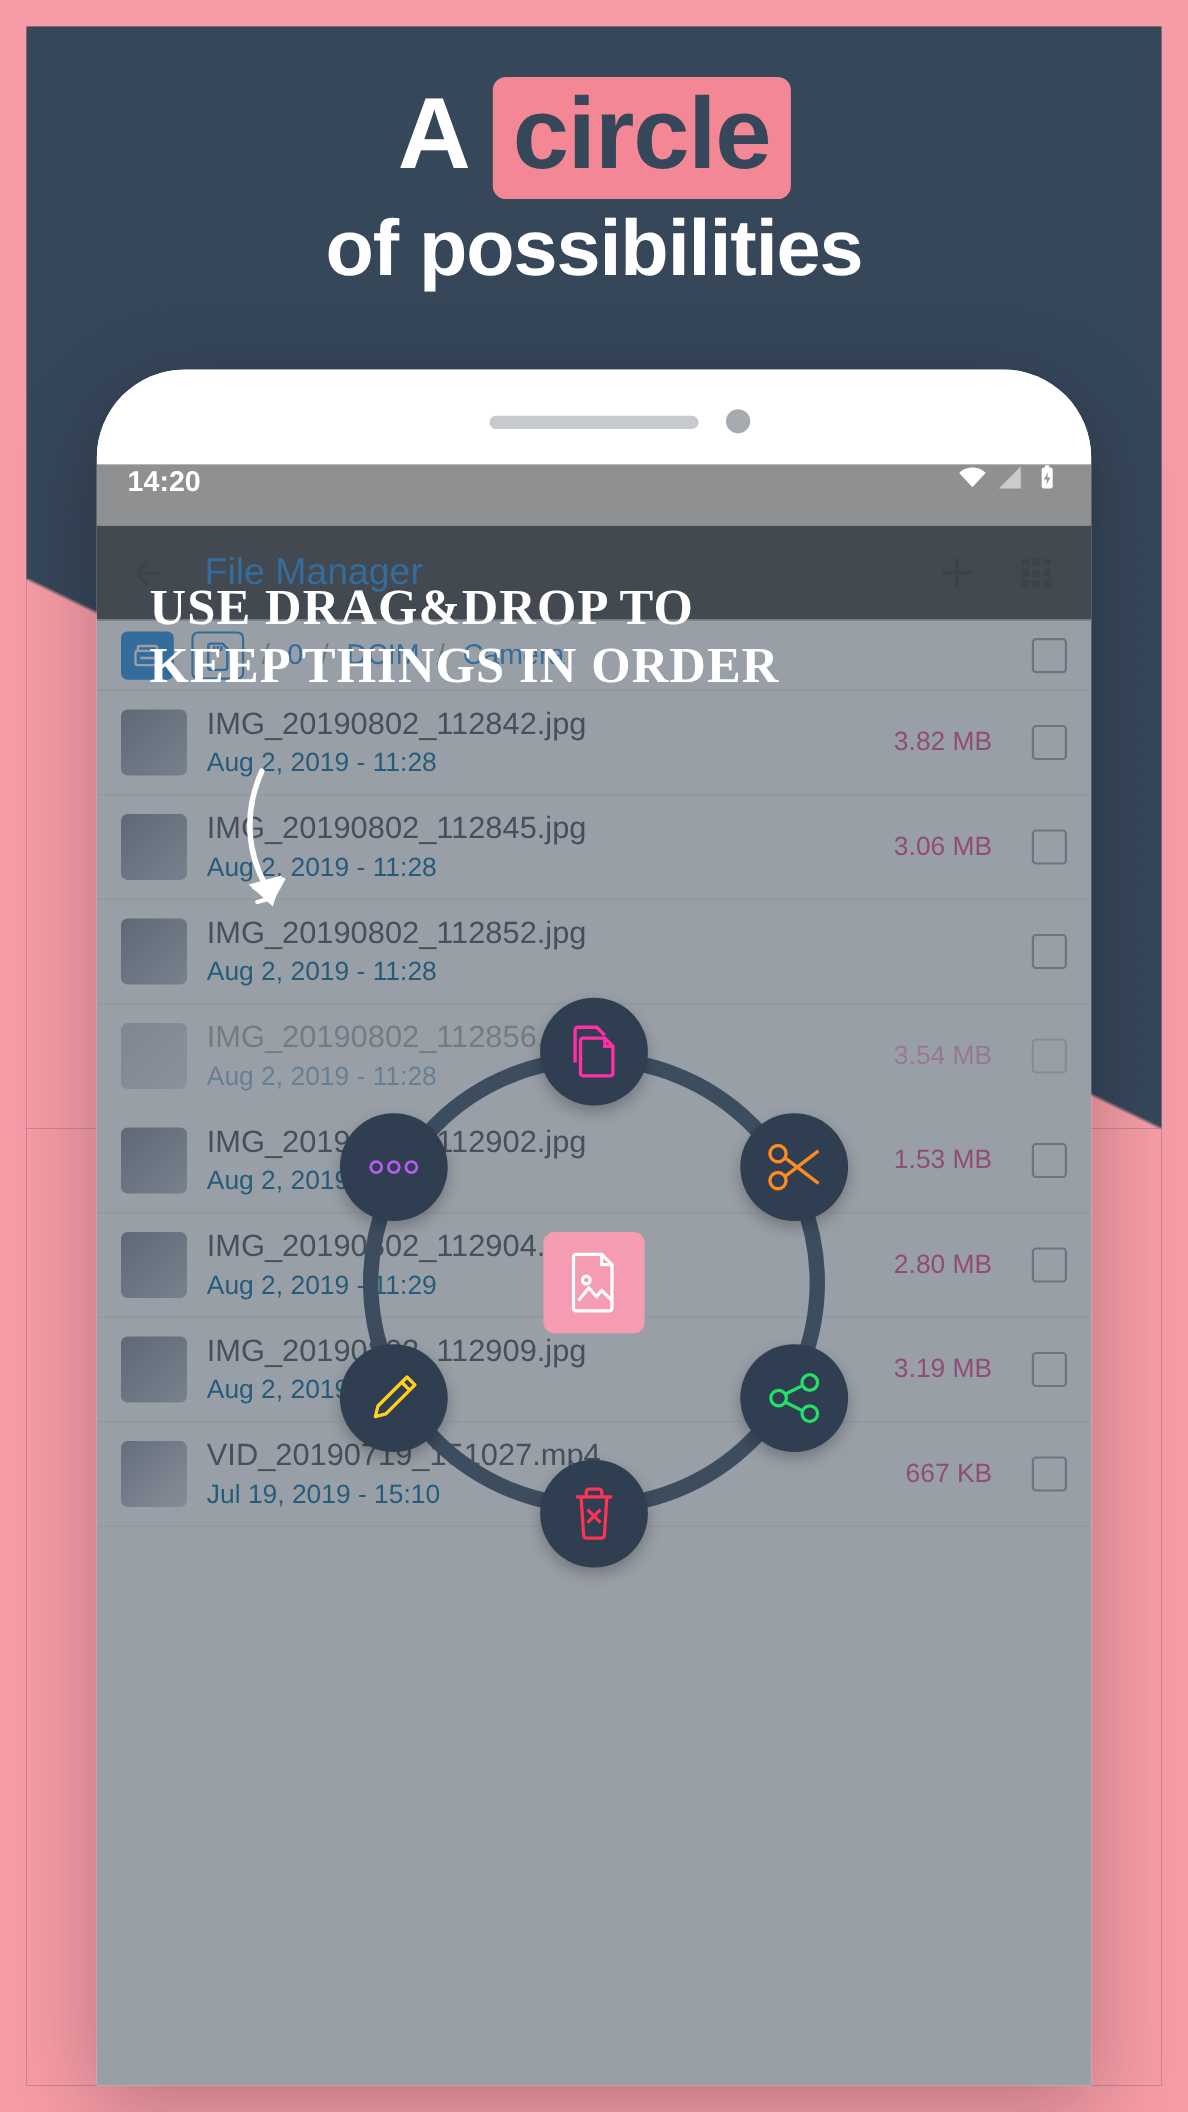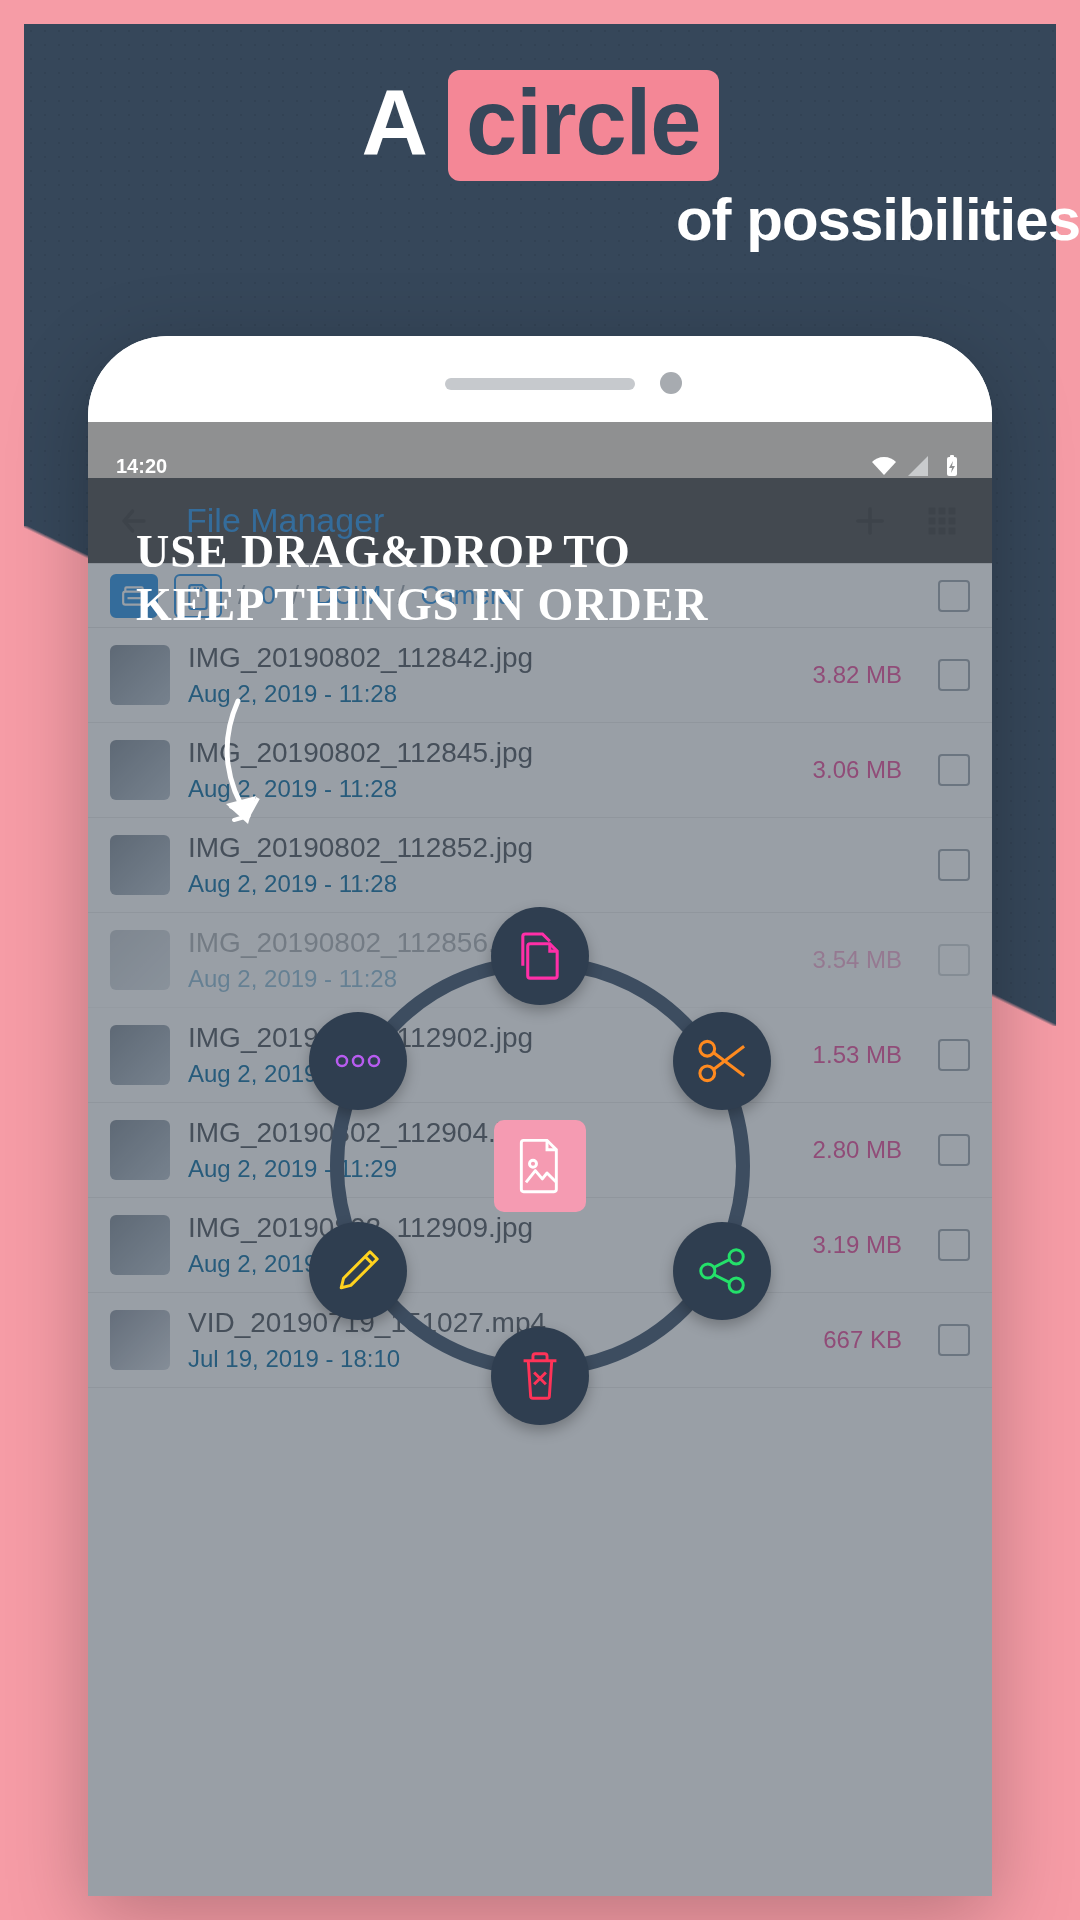--- a/index.html
+++ b/index.html
@@ -6,31 +6,31 @@
 body { width:1080px; height:1920px; overflow:hidden; font-family:-apple-system,Helvetica,Arial,sans-serif; position:relative; }
 
 
 .promo-outer { width:1080px; height:1920px; background:#f69ca6; padding:12px; position:relative; }
 .promo-bg { position:absolute; inset:24px; background:#36475a; background-image:radial-gradient(rgba(0,0,0,.07) 1px, transparent 1px); background-size:14px 14px; }
 .promo-pink-lower { position:absolute; left:24px; right:24px; bottom:24px; height:870px; background:#f69ca6; }
 .promo-pink-diag { position:absolute; left:24px; right:24px; bottom:894px; height:500px; background:linear-gradient(to top right, #f69ca6 0%, #f69ca6 49.8%, transparent 50.2%); }
 
 .headline { position:absolute; left:0; right:0; top:70px; text-align:center; color:#fff; font-weight:800; }
 .headline .line1 { font-size:92px; letter-spacing:-1px; }
-.headline .line2 { font-size:60px; letter-spacing:-1px; margin-top:4px;text-align:right; }
+.headline .line2 { font-size:72px; letter-spacing:-1px; margin-top:4px; }
 .hl-pill { display:inline-block; background:#f48796; color:#36475a; padding:0 18px 6px; border-radius:12px; }
 
 
 .phone { position:absolute; left:88px; top:336px; width:904px; height:1560px; background:#fff; border-radius:80px 80px 0 0; box-shadow:0 20px 80px rgba(0,0,0,.25); overflow:hidden; }
 .phone-bezel-top { height:86px; background:#fff; position:relative; }
 .speaker { position:absolute; left:50%; top:42px; transform:translateX(-50%); width:190px; height:12px; background:#c6c9cd; border-radius:6px; }
 .cam { position:absolute; left:calc(50% + 120px); top:36px; width:22px; height:22px; background:#a7abb0; border-radius:50%; }
 
 
-.statusbar { height:56px; background:#8f9091; color:#fff; display:flex; align-items:flex-end; justify-content:space-between; padding:0 28px; font-size:20px; font-weight:600; }
+.statusbar { height:56px; background:#8f9091; color:#fff; display:flex; align-items:flex-start; justify-content:space-between; padding:0 28px; font-size:26px; font-weight:600; }
 .statusbar .right { display:flex; gap:10px; align-items:center; }
 .sbi { width:24px; height:24px; display:inline-block; }
 
 
 .apptoolbar { height:86px; background:#404040; display:flex; align-items:center; padding:0 22px; border-bottom:1px solid #e0e0e0; }
 .tb-back { width:48px; height:48px; display:flex; align-items:center; justify-content:center; color:#333; }
 .tb-title { font-size:34px; color:#1f8fe6; margin-left:28px; flex:0 0 auto; }
 .tb-spacer { flex:1; }
 .tb-icon-btn { width:56px; height:56px; display:flex; align-items:center; justify-content:center; margin-left:16px; color:#333; }
 
@@ -233,21 +233,21 @@
             <div class="rowname">IMG_20190802_112909.jpg</div>
             <div class="rowmeta">Aug 2, 2019 - 11:29</div>
           </div>
         <div class="rowsize">3.19 MB</div>
         <div class="rowcheck"></div>
       </div>
       <div class="row">
         <div class="thumb video"></div>
         <div class="rowmain">
             <div class="rowname">VID_20190719_151027.mp4</div>
-            <div class="rowmeta">Jul 19, 2019 - 18:10</div>
+            <div class="rowmeta">Jul 19, 2019 - 15:10</div>
           </div>
         <div class="rowsize">667 KB</div>
         <div class="rowcheck"></div>
       </div>
     </div>
 
     <div class="dimmer"></div>
 
     <div class="hint">
       <div>Use drag&amp;drop to</div>

